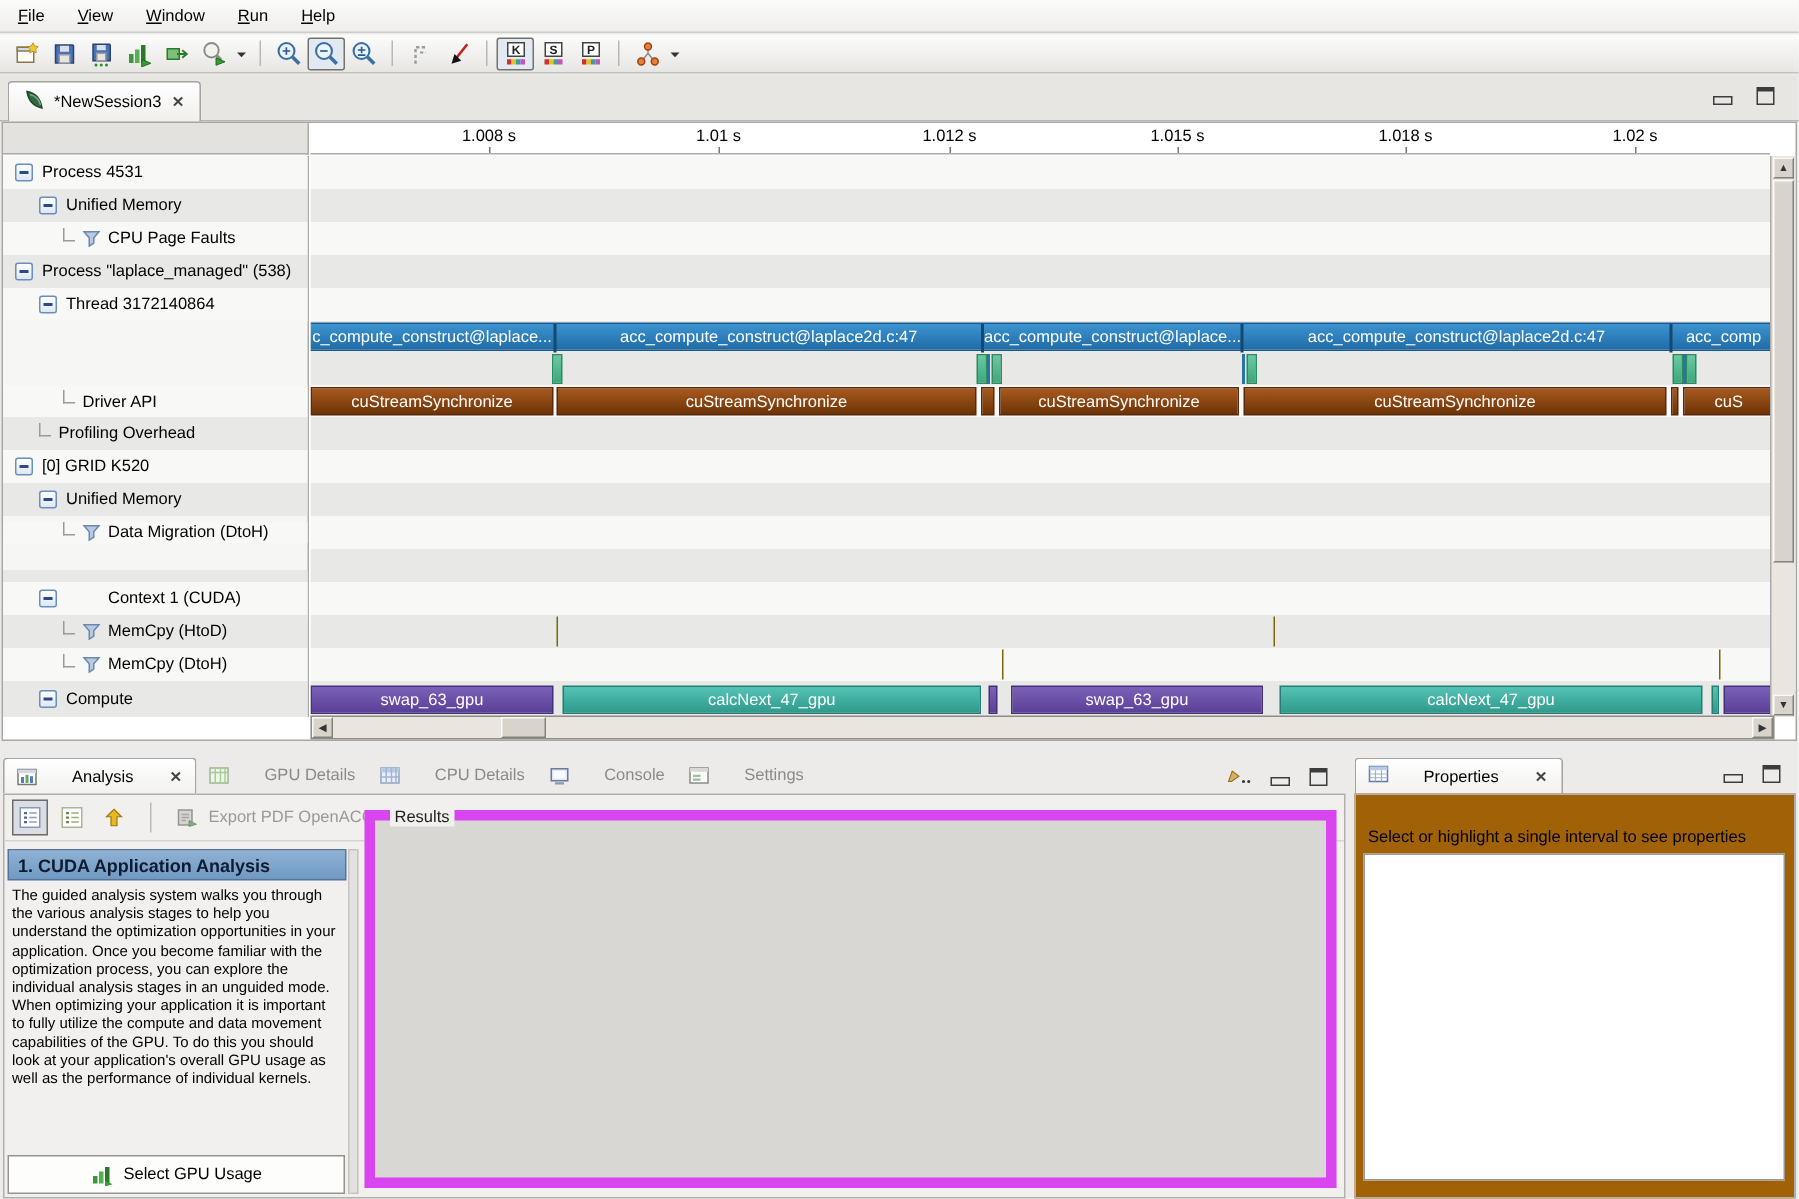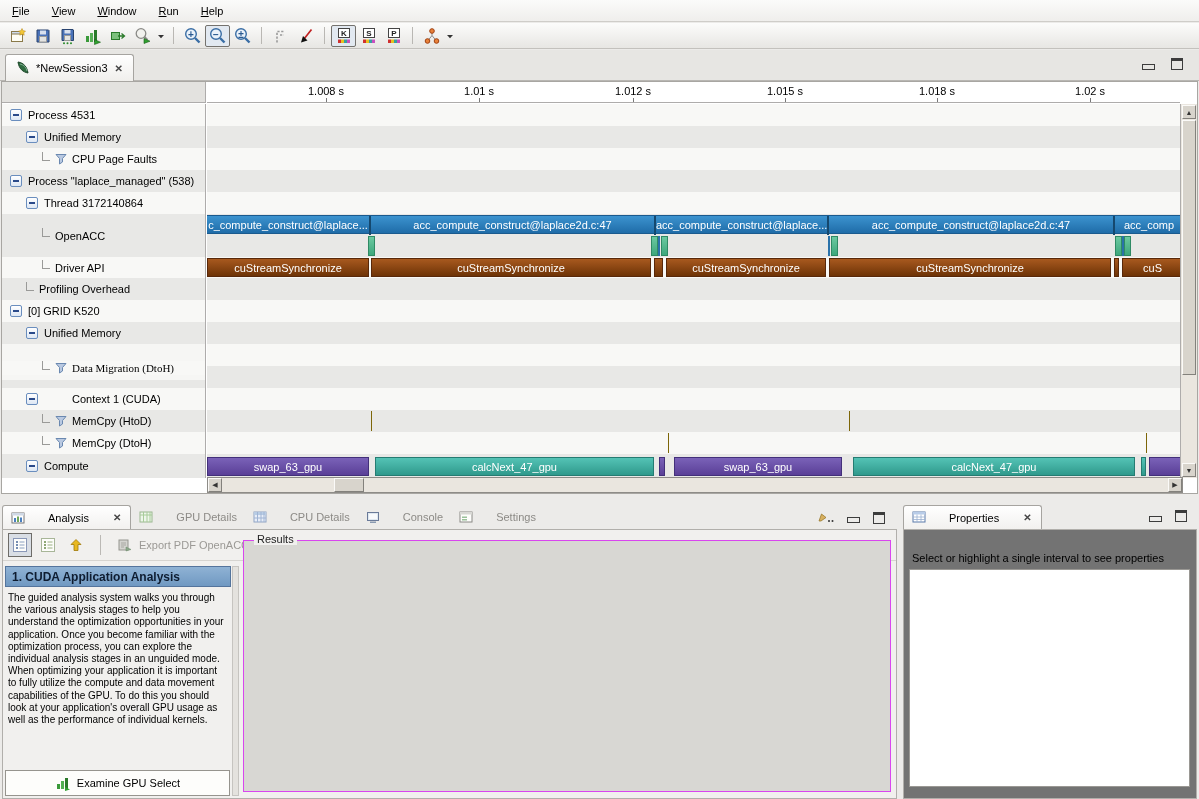--- a/index.html
+++ b/index.html
@@ -101,25 +101,25 @@
   #analysis-col { position:absolute; left:2px; top:36px; width:226px; bottom:0; }
   #analysis-head { height:21px; background:linear-gradient(#8fb2d4,#7099c2);
     border:1px solid #54749c; color:#0e1c30; font-weight:bold; font-size:12px;
     padding:3px 0 0 6px; }
   #analysis-body { padding:5px 3px 0 3px; font-size:10px; line-height:1.22; }
   #examine-btn { position:absolute; left:0; top:204px; width:225px; height:26px;
     background:#fdfdfb; border:1px solid #96948e; display:flex; align-items:center; justify-content:center; gap:6px; }
   #acol-scroll { position:absolute; left:229px; top:36px; width:7px; bottom:2px;
     background:#e4e2de; border:1px solid #c6c4c0; }
   #results-box { position:absolute; left:240px; top:10px; width:648px; bottom:6px;
-    border:1px solid #d946ef; background:#d8d7d3; }
+    border:7px solid #d946ef; background:#d8d7d3; }
   #results-legend { position:absolute; left:10px; top:-8px; background:#f1f0ee; padding:0 3px; color:#222; }
   #pr { position:absolute; left:903px; top:504px; width:294px; height:295px; }
   #pr-body { position:absolute; left:0; top:25px; right:0; bottom:0;
-    background:#737373; border:1px solid #b1afab; }
+    background:#a16207; border:1px solid #b1afab; }
   #pr-hint { position:absolute; left:8px; top:22px; }
   #pr-box { position:absolute; left:5px; top:39px; width:281px; height:218px;
     background:#fff; border:1px solid #9a9894; }
   .panelbtns { position:absolute; top:6px; display:flex; gap:13px; align-items:center; }
 </style>
 </head>
 <body>
 
 <div id="menubar">
     <div class="menu-item"><u>F</u>ile</div>
@@ -312,41 +312,37 @@
         <span class="lbl">CPU Page Faults</span>
       </div>
       <div class="trow shade-dark" style="top: 66px; height: 22px; padding-left: 8px;">
         <span class="minusbox"></span>
         <span class="lbl">Process "laplace_managed" (538)</span>
       </div>
       <div class="trow shade-light" style="top: 88px; height: 22px; padding-left: 24px;">
         <span class="minusbox"></span>
         <span class="lbl">Thread 3172140864</span>
       </div>
-      <div class="trow shade-dark" style="top: 110px; height: 43px; padding-left: 40px;">
-        <span class="conn"></span>
-        <span class="lbl">OpenACC</span>
-      </div>
       <div class="trow shade-light" style="top: 153px; height: 21px; padding-left: 40px;">
         <span class="conn"></span>
         <span class="lbl">Driver API</span>
       </div>
       <div class="trow shade-dark" style="top: 174px; height: 22px; padding-left: 24px; text-align: center;">
         <span class="conn"></span>
         <span class="lbl">Profiling Overhead</span>
       </div>
       <div class="trow shade-light" style="top: 196px; height: 22px; padding-left: 8px;">
         <span class="minusbox"></span>
         <span class="lbl">[0] GRID K520</span>
       </div>
       <div class="trow shade-dark" style="top: 218px; height: 22px; padding-left: 24px;">
         <span class="minusbox"></span>
         <span class="lbl">Unified Memory</span>
       </div>
-      <div class="trow shade-light" style="top: 257px; height: 14px; padding-left: 40px; font-family: Liberation Serif, serif;">
+      <div class="trow shade-light" style="top: 244px; height: 14px; padding-left: 40px;">
         <span class="conn"></span>
         <span style="display: flex;">
           <svg class="funnel" width="12" height="12">
             <path d="M1 1.5h10L7.5 5.5v3.5l-3 2V5.5z" fill="#b9c9e1" stroke="#6a88b0"></path>
           </svg>
         </span>
         <span class="lbl">Data Migration (DtoH)</span>
       </div>
       <div class="trow shade-dark" style="top: 276px; height: 34px; padding-left: 40px;">
         <span class="conn"></span>
@@ -556,21 +552,21 @@
     <div id="analysis-col">
       <div id="analysis-head">1. CUDA Application Analysis</div>
       <div id="analysis-body">The guided analysis system walks you through the various analysis stages to help you understand the optimization opportunities in your application. Once you become familiar with the optimization process, you can explore the individual analysis stages in an unguided mode. When optimizing your application it is important to fully utilize the compute and data movement capabilities of the GPU. To do this you should look at your application's overall GPU usage as well as the performance of individual kernels.</div>
       <div id="examine-btn">
         <svg width="16" height="16">
             <rect x="2" y="9" width="3" height="5" fill="#3a9a3a"></rect>
             <rect x="6" y="6" width="3" height="8" fill="#52b052"></rect>
             <rect x="10" y="3" width="3" height="11" fill="#2a7a2a"></rect>
             <path d="M10 12l5 2.5-5 1.5z" fill="#30a030"></path>
           </svg>
-        <span>Examine GPU Select</span>
+        <span>Select GPU Usage</span>
       </div>
 
     </div>
     <div id="acol-scroll"></div>
   </div>
 </div>
 
 <div id="pr">
   <div class="btabs">
     <div class="btab active">

